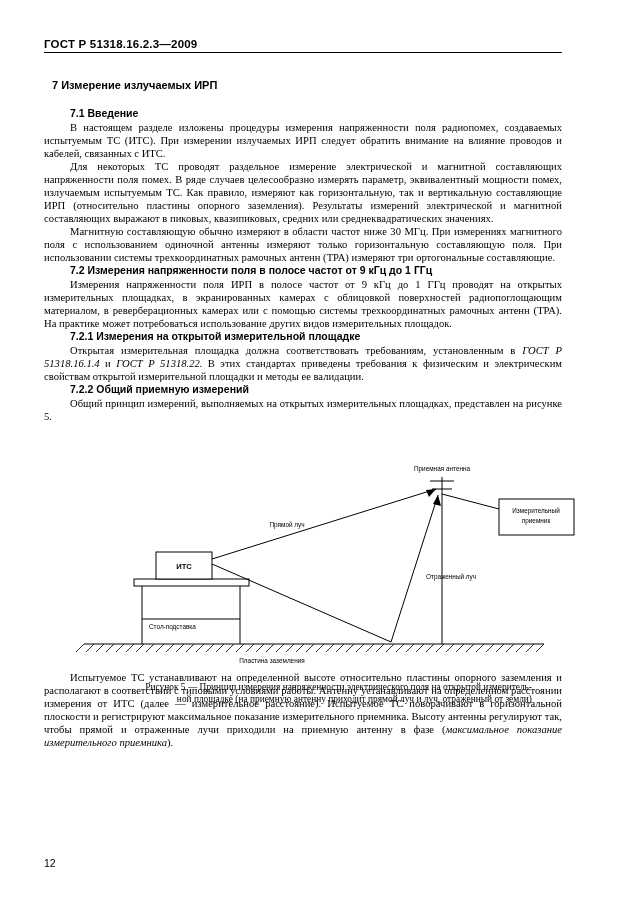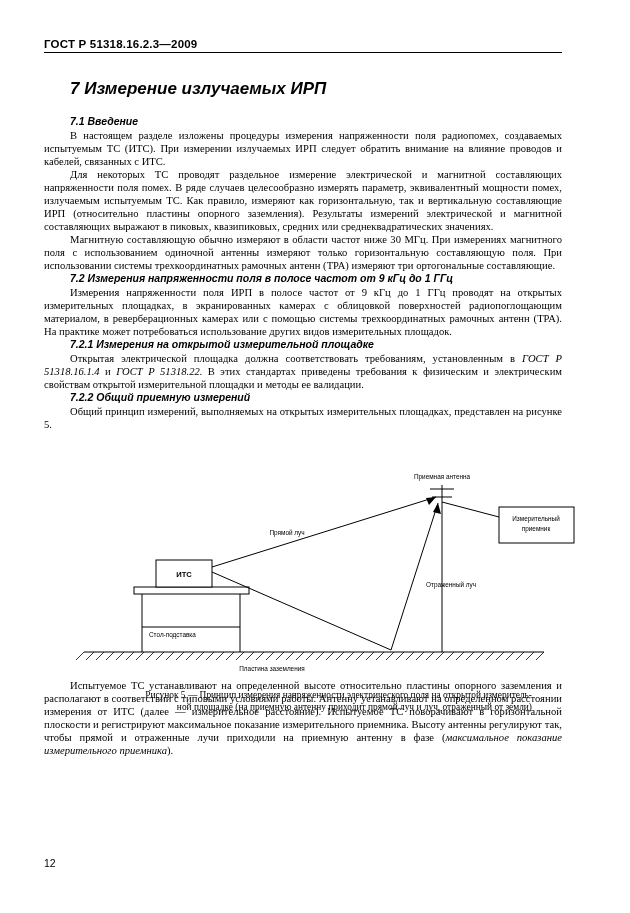--- a/index.html
+++ b/index.html
@@ -31,31 +31,29 @@
     color: #000;
     margin: 0 0 2px 0;
   }
   .header-rule {
     border: 0;
     border-top: 1px solid #000;
     margin: 2px 0 26px 0;
   }
   h2.section-title {
     font-family: "Liberation Sans", sans-serif;
-    font-size: 17px;
-    font-weight: bold;
-    margin: 0 0 16px 26px;
-    font-style: italic;
+    font-size: 11px;
+    font-weight: bold;
+    margin: 0 0 16px 8px;
   }
   .sub-title {
     font-family: "Liberation Sans", sans-serif;
     font-size: 10.5px;
     font-weight: bold;
     margin: 0 0 2px 26px;
-    font-style: italic;
   }
   p.body {
     font-size: 10.6px;
     line-height: 13px;
     text-align: justify;
     margin: 0 0 0 0;
     text-indent: 26px;
   }
   .italic { font-style: italic; }
   .figure-wrap {
@@ -105,21 +103,21 @@
 
   <div class="sub-title">7.1 Введение</div>
   <p class="body">В настоящем разделе изложены процедуры измерения напряженности поля радиопомех, создаваемых испытуемым ТС (ИТС). При измерении излучаемых ИРП следует обратить внимание на влияние проводов и кабелей, связанных с ИТС.</p>
   <p class="body">Для некоторых ТС проводят раздельное измерение электрической и магнитной составляющих напряженности поля помех. В ряде случаев целесообразно измерять параметр, эквивалентный мощности помех, излучаемым испытуемым ТС. Как правило, измеряют как горизонтальную, так и вертикальную составляющие ИРП (относительно пластины опорного заземления). Результаты измерений электрической и магнитной составляющих выражают в пиковых, квазипиковых, средних или среднеквадратических значениях.</p>
   <p class="body">Магнитную составляющую обычно измеряют в области частот ниже 30 МГц. При измерениях магнитного поля с использованием одиночной антенны измеряют только горизонтальную составляющую поля. При использовании системы трехкоординатных рамочных антенн (ТРА) измеряют три ортогональные составляющие.</p>
 
   <div class="sub-title">7.2 Измерения напряженности поля в полосе частот от 9 кГц до 1 ГГц</div>
   <p class="body">Измерения напряженности поля ИРП в полосе частот от 9 кГц до 1 ГГц проводят на открытых измерительных площадках, в экранированных камерах с облицовкой поверхностей радиопоглощающим материалом, в реверберационных камерах или с помощью системы трехкоординатных рамочных антенн (ТРА). На практике может потребоваться использование других видов измерительных площадок.</p>
 
   <div class="sub-title">7.2.1 Измерения на открытой измерительной площадке</div>
-  <p class="body"><span>Открытая электрической площадка должна соответствовать требованиям, установленным в </span><span class="italic">ГОСТ Р 51318.16.1.4</span><span> и </span><span class="italic">ГОСТ Р 51318.22.</span><span> В этих стандартах приведены требования к физическим и электрическим свойствам открытой измерительной площадки и методы ее валидации.</span></p>
+  <p class="body"><span>Открытая измерительная площадка должна соответствовать требованиям, установленным в </span><span class="italic">ГОСТ Р 51318.16.1.4</span><span> и </span><span class="italic">ГОСТ Р 51318.22.</span><span> В этих стандартах приведены требования к физическим и электрическим свойствам открытой измерительной площадки и методы ее валидации.</span></p>
 
   <div class="sub-title">7.2.2 Общий приемную измерений</div>
   <p class="body">Общий принцип измерений, выполняемых на открытых измерительных площадках, представлен на рисунке 5.</p>
 
   <div class="figure-wrap">
     <svg width="542" height="232" viewBox="0 0 542 232">
 
       <line x1="40" y1="205" x2="500" y2="205" stroke="#000" stroke-width="1"></line>
       <g stroke="#000" stroke-width="0.8">
         <line x1="40" y1="205" x2="32" y2="213"></line>

